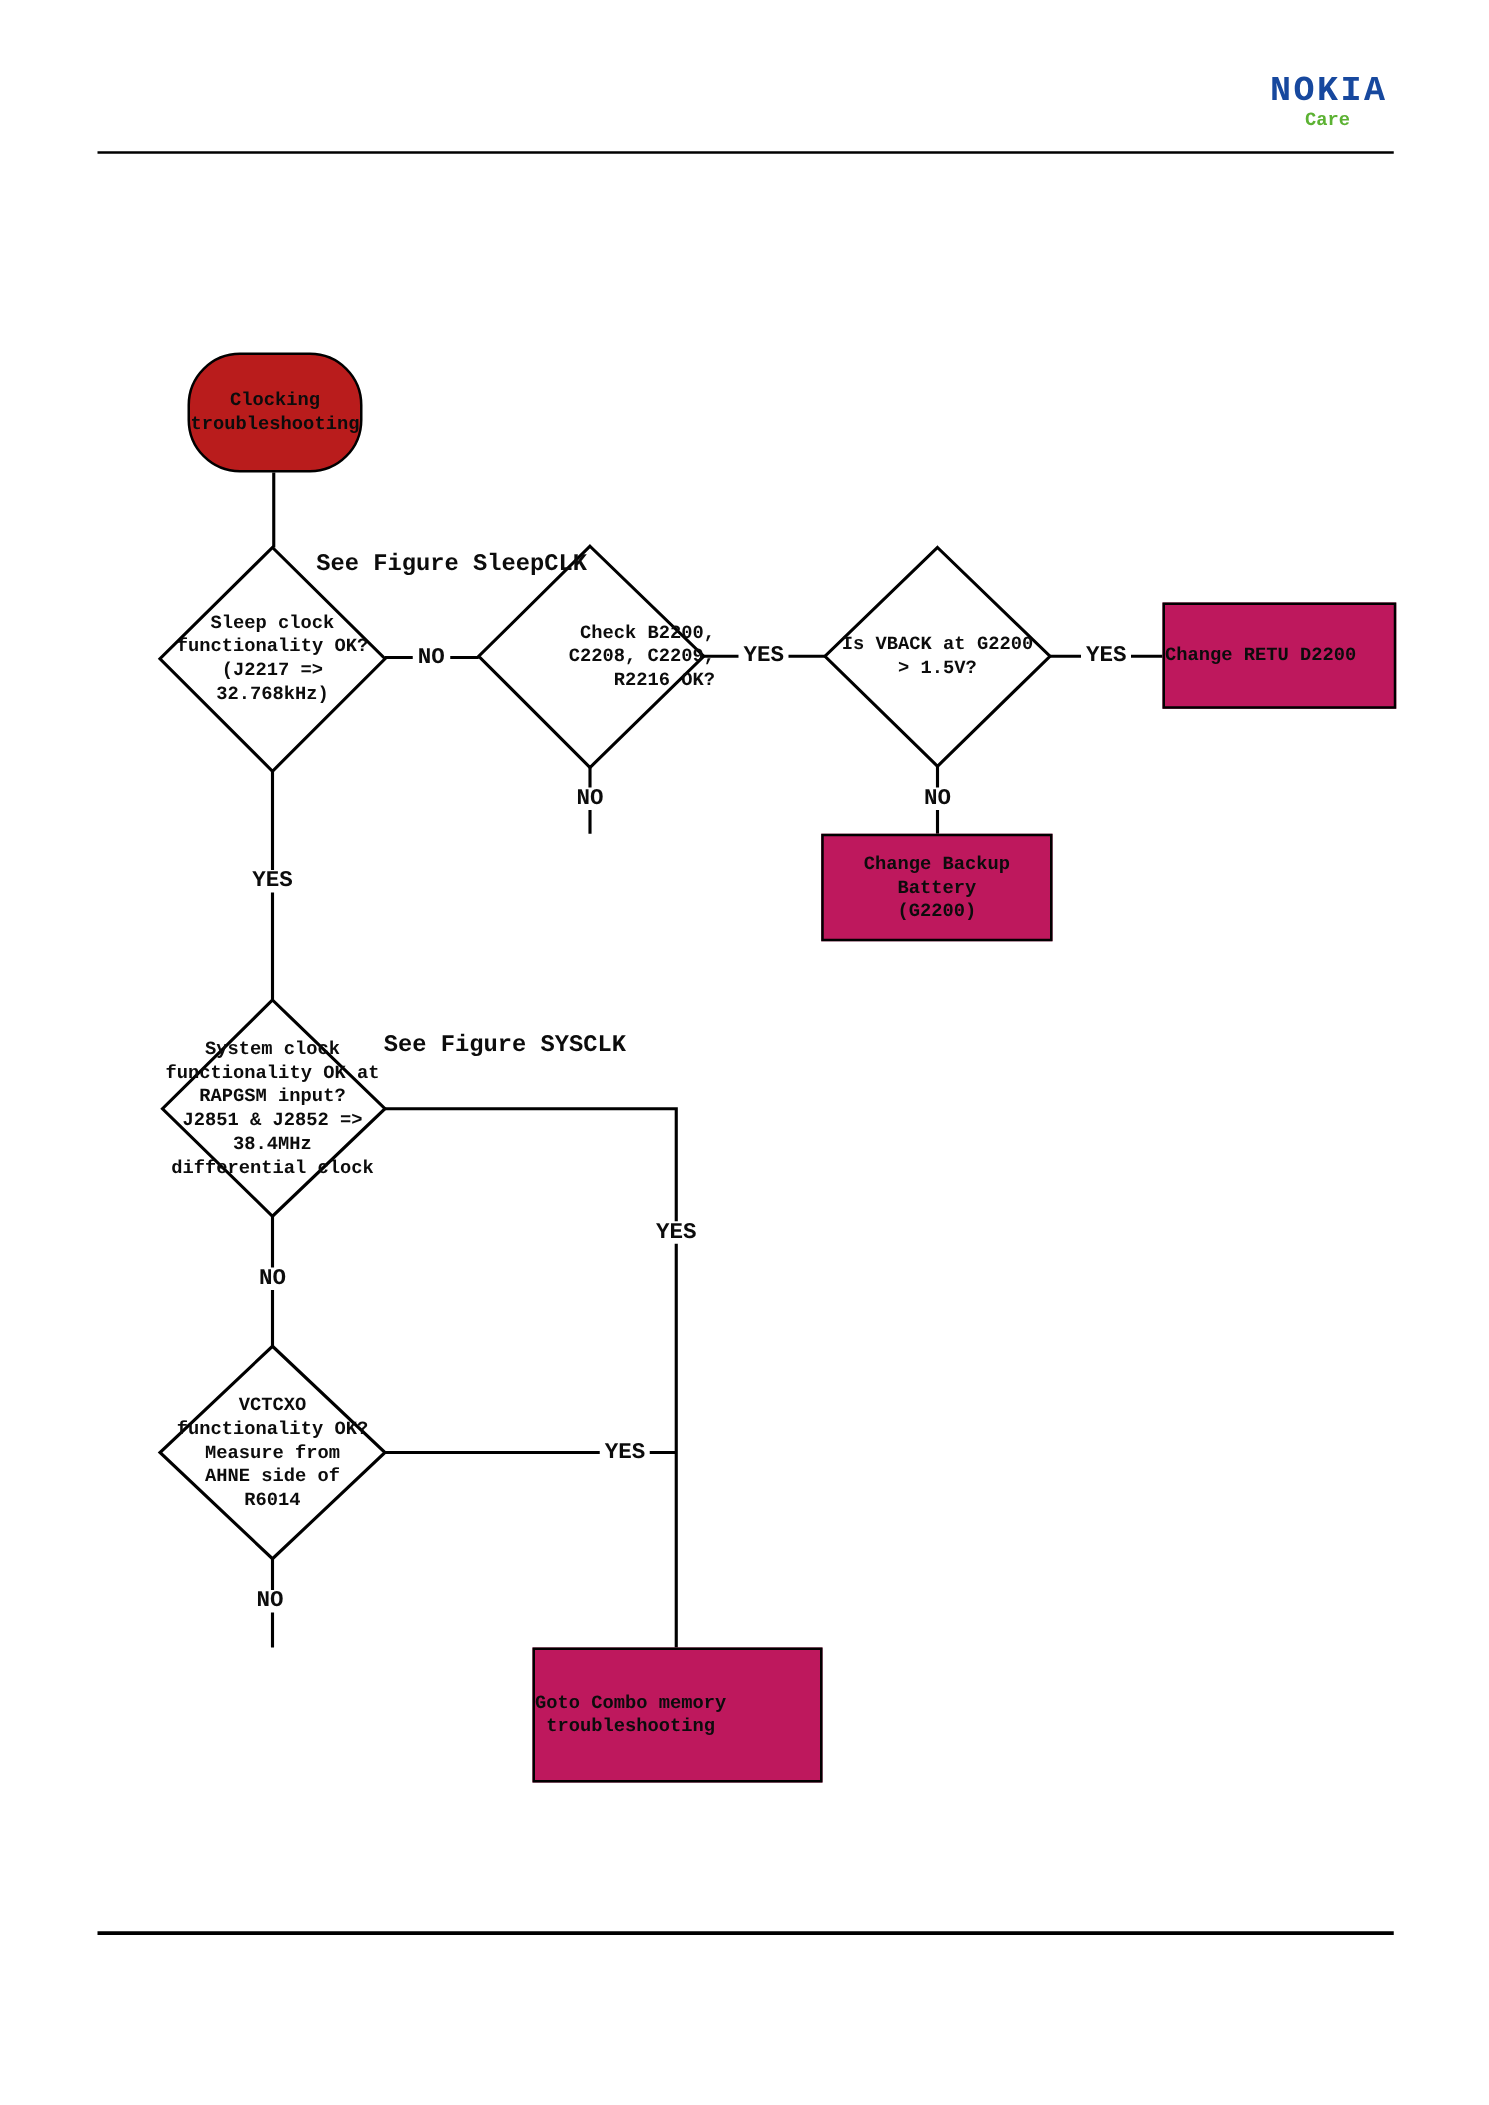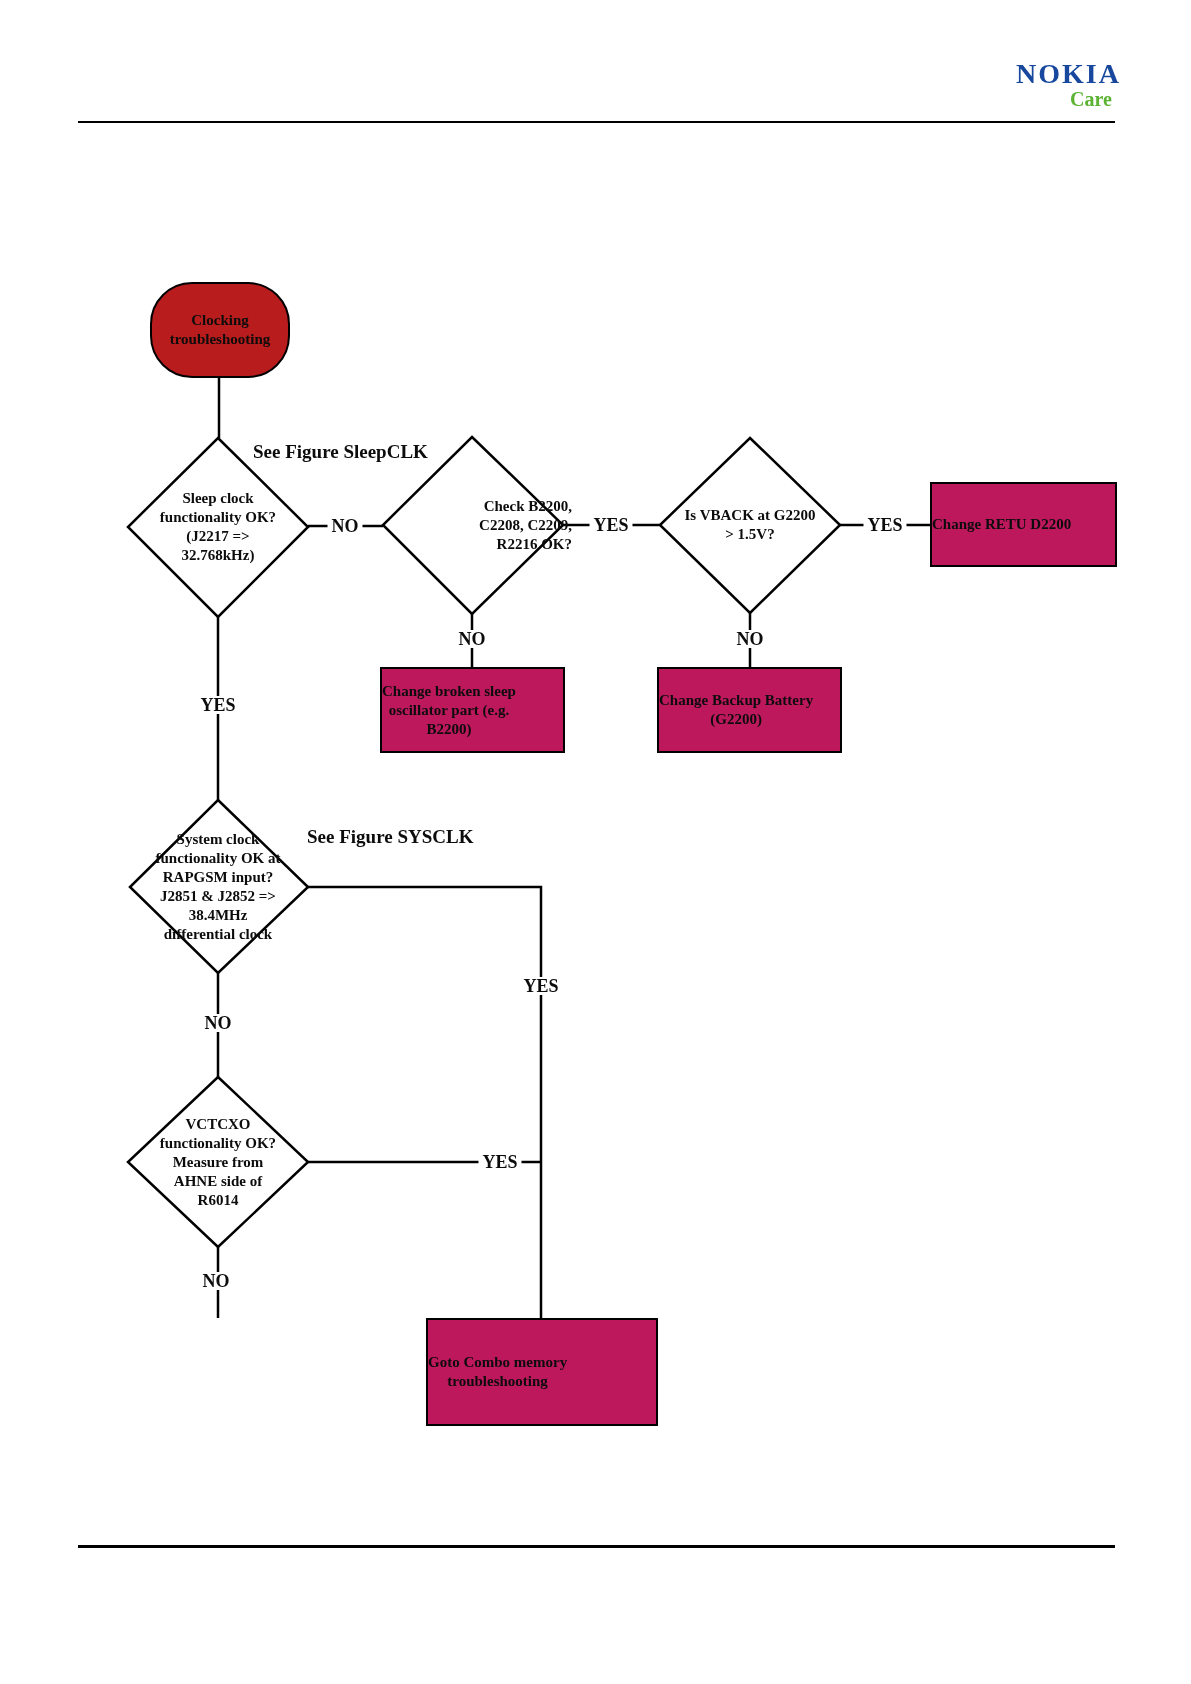--- a/index.html
+++ b/index.html
@@ -1,33 +1,33 @@
 <!DOCTYPE html>
 <html><head>
 <meta charset="utf-8">
 <style>
   html,body{margin:0;padding:0;background:#ffffff;}
   .page{
     position:relative;
     width:1191px;height:1684px;
     background:#ffffff;
-    font-family:Liberation Serif, serif;
+    font-family:Liberation Mono, monospace;
     overflow:hidden;
   }
   .rule{position:absolute;background:#000;}
   .rule.top{left:78px;top:121px;width:1037px;height:2px;}
   .rule.bottom{left:78px;top:1545px;width:1037px;height:3px;}
 
   .logo-brand{
     position:absolute;left:1016px;top:60px;
     font-size:28px;font-weight:bold;letter-spacing:2px;line-height:1;
   }
   .logo-sub{
-    position:absolute;left:1070px;top:89px;
-    font-size:20px;font-weight:bold;line-height:1;
+    position:absolute;left:1044px;top:89px;
+    font-size:15px;font-weight:bold;line-height:1;
   }
 
   svg.canvas{position:absolute;left:0;top:0;}
 
   .node-text{
     position:absolute;
     font-size:15px;line-height:19px;font-weight:bold;color:#0c0c0c;
     text-align:center;white-space:pre-line;
   }
   .terminator{
@@ -110,25 +110,20 @@
 differential clock</div>
   <div class="node-text" style="left:118px;top:1115px;width:200px;">VCTCXO
 functionality OK?
 Measure from
 AHNE side of
 R6014</div>
 
   <div class="pbox" style="left:930px;top:482px;width:187px;height:85px;">
     <div class="node-text">Change RETU D2200</div>
   </div>
-  <div class="pbox" style="left:380px;top:667px;width:185px;height:86px;">
-    <div class="node-text">Change broken sleep
-oscillator part (e.g.
-B2200)</div>
-  </div>
   <div class="pbox" style="left:657px;top:667px;width:185px;height:86px;">
     <div class="node-text">Change Backup Battery
 (G2200)</div>
   </div>
   <div class="pbox" style="left:426px;top:1318px;width:232px;height:108px;">
     <div class="node-text">Goto Combo memory
 troubleshooting</div>
   </div>
 
   <div class="annotation" style="left:253px;top:442px;">See Figure SleepCLK</div>

